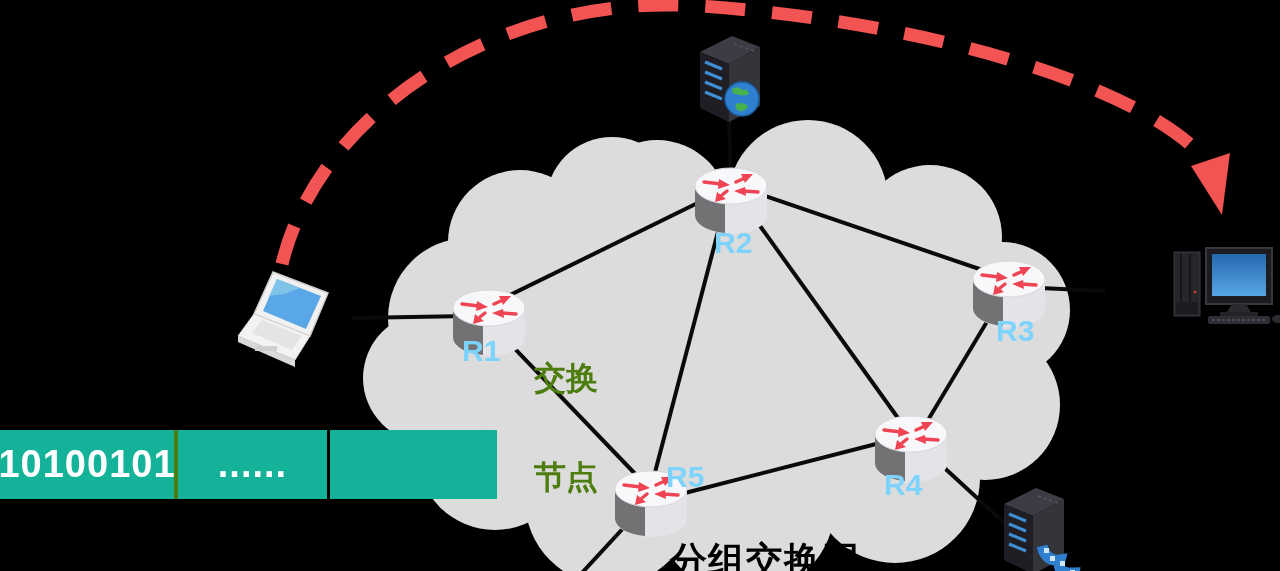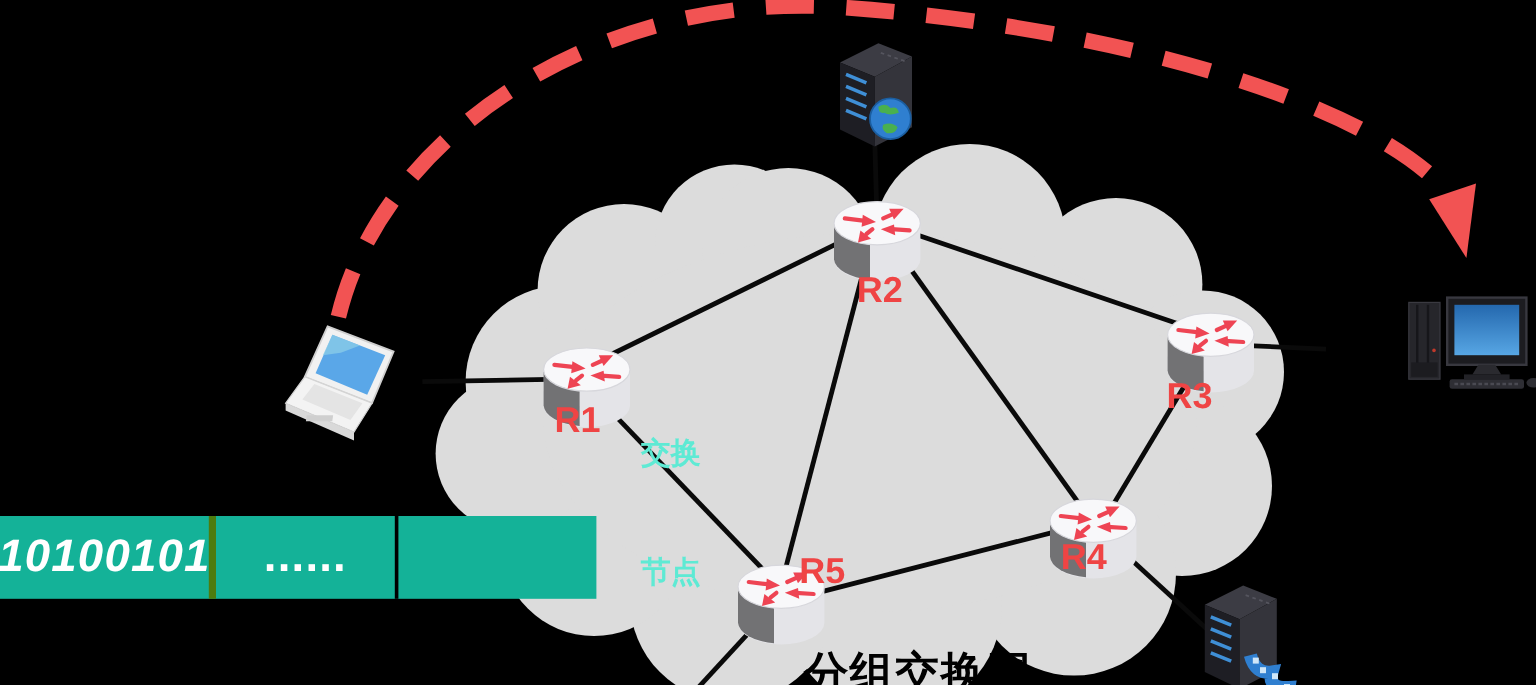--- a/index.html
+++ b/index.html
@@ -2,42 +2,42 @@
 <html><head>
 <meta charset="utf-8">
 <style>
   html,body{margin:0;padding:0;background:#000;}
   #stage{
     position:relative;width:1280px;height:571px;background:#000;
     overflow:hidden;font-family:"Liberation Sans","DejaVu Sans",sans-serif;
   }
   #diagram-svg{position:absolute;left:0;top:0;}
   .rlabel{
-    position:absolute;color:#ef4444;font-weight:bold;font-size:30px;
+    position:absolute;color:#7dd3fc;font-weight:bold;font-size:30px;
     font-family:"Liberation Sans","DejaVu Sans",sans-serif;white-space:nowrap;
   }
-  .r1{left:462px;top:334px;} .r2{left:714px;top:226px;} .r3{left:972px;top:314px;}
-  .r4{left:884px;top:448px;} .r5{left:666px;top:460px;}
+  .r1{left:462px;top:334px;} .r2{left:714px;top:226px;} .r3{left:996px;top:314px;}
+  .r4{left:884px;top:468px;} .r5{left:666px;top:460px;}
   #switch-node-label{
-    position:absolute;left:534px;top:296px;color:#5eead4;font-weight:bold;
-    font-size:25px;line-height:33px;white-space:pre;
+    position:absolute;left:534px;top:296px;color:#4d7c0f;font-weight:bold;
+    font-size:32px;line-height:33px;white-space:pre;
   }
   #cloud-label{
     position:absolute;left:670px;top:536px;color:#000;font-weight:bold;
     font-size:37px;letter-spacing:1px;white-space:nowrap;
   }
   #packet-bar{
     position:absolute;left:0;top:430px;width:497px;height:69px;
     background:#14b298;display:flex;align-items:stretch;
   }
   #packet-bar .cell{
     display:flex;align-items:center;justify-content:center;
     color:#fff;font-weight:bold;font-size:38px;letter-spacing:1px;
   }
-  #packet-bar .cell:nth-child(1){width:174px;border-right:6px solid #4d7c0f;font-style:italic;}
+  #packet-bar .cell:nth-child(1){width:174px;border-right:4px solid #4d7c0f;}
   #packet-bar .cell:nth-child(2){width:149px;border-right:3px solid #000;}
   #packet-bar .cell:nth-child(3){flex:1;}
 </style>
 </head>
 <body>
 
 <div id="stage">
 
   <svg id="diagram-svg" width="1280" height="571" viewBox="0 0 1280 571">
 

